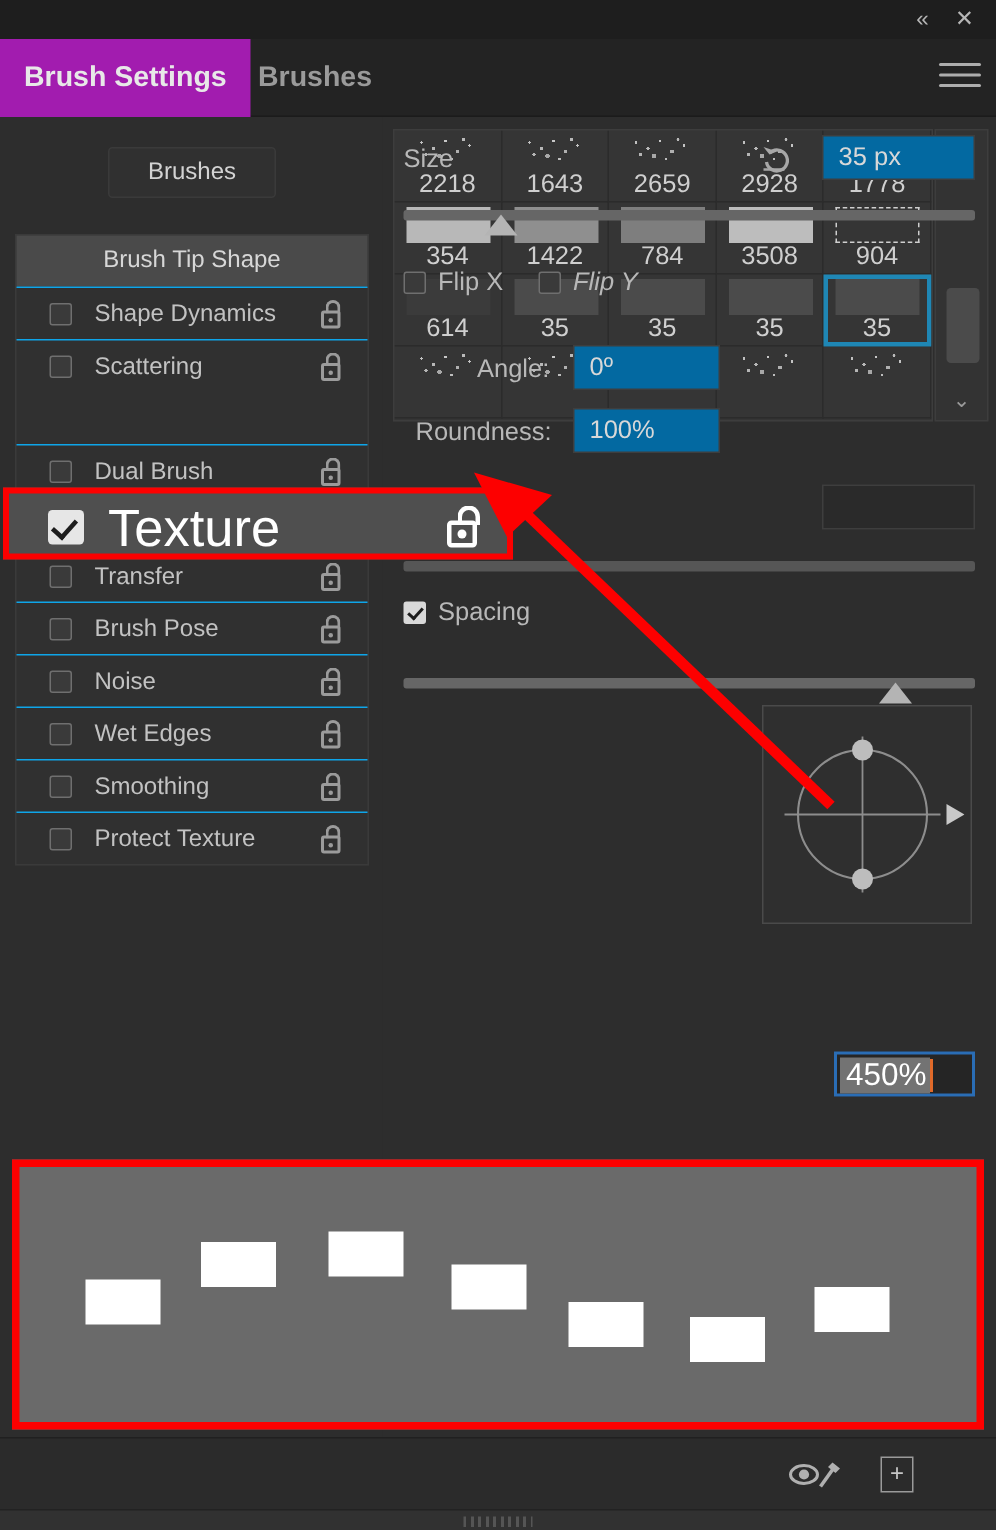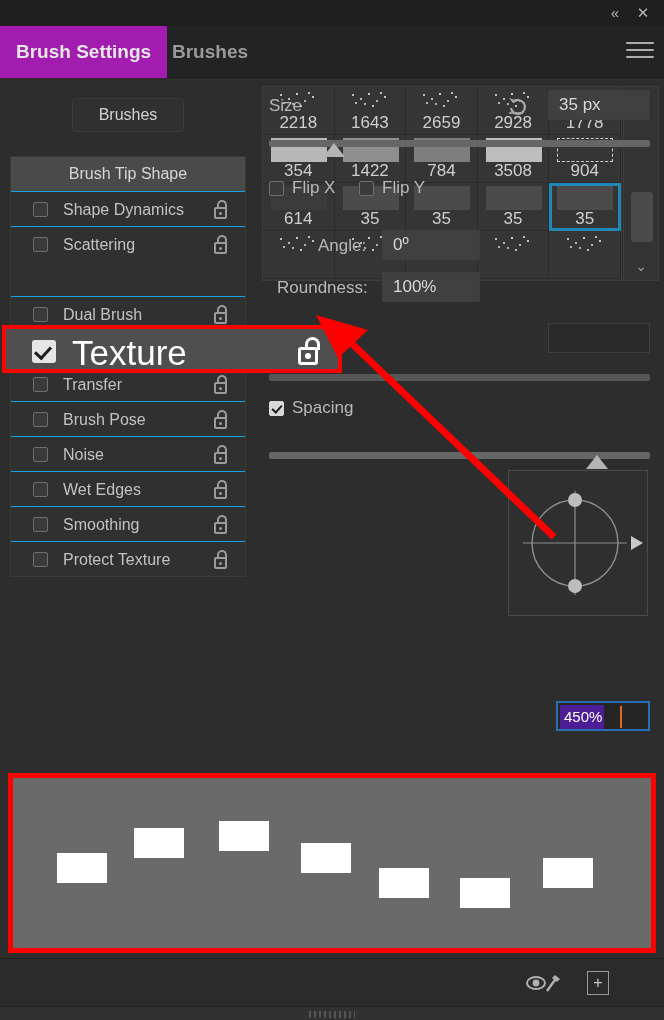--- a/index.html
+++ b/index.html
@@ -168,21 +168,21 @@
   .sb-up { top: 6px; }
   .sb-down { bottom: 6px; }
   .sb-thumb {
     position: absolute; left: 7px; top: 105px; width: 22px; height: 50px;
     background: #4b4b4b; border-radius: 3px; cursor: pointer;
   }
 
   .row-label { position: absolute; color: #b8b8b8; font-size: 17px; }
   .row-label.dim { color: #6b6b6b; }
   .field {
-    position: absolute; background: #404040; border: 1px solid #3e3e3e;
+    position: absolute; background: #0369a1; border: 1px solid #3e3e3e;
     color: #d8d8d8; font-size: 17px; line-height: 28px; padding-left: 10px;
     height: 30px; cursor: text;
   }
   .slider-track {
     position: absolute; height: 7px; background: #666666; border-radius: 2px;
   }
   .slider-track.dim { background: #565656; }
   .slider-thumb {
     position: absolute; width: 0; height: 0;
     border-left: 11px solid transparent; border-right: 11px solid transparent;
@@ -206,21 +206,21 @@
     border: 1px solid #4a4a4a; background: #2f2f2f;
   }
   .dial-inner { position: absolute; left: 50%; top: 50%; transform: translate(-50%,-50%); }
 
   .spacing-field {
     position: absolute; left: 556px; top: 623px; width: 94px; height: 30px;
     background: #252525; border: 2px solid #2a6db5; cursor: text;
   }
   .spacing-sel {
     position: absolute; left: 2px; top: 2px; height: 24px;
-    background: #4c1d95; color: #ffffff; font-size: 15px; line-height: 24px;
+    background: #737373; color: #ffffff; font-size: 21px; line-height: 24px;
     padding: 0 2px 0 4px;
   }
   .caret {
     position: absolute; left: 62px; top: 3px; width: 2px; height: 22px; background: #e06a2a;
   }
 
   
   .preview-annot {
     position: absolute; left: 8px; top: 773px; width: 648px; height: 180px;
     border: 5px solid #fd0000; background: #6a6a6a;
@@ -474,21 +474,21 @@
           <line x1="3" y1="21" x2="17" y2="21" stroke="#a8a8a8" stroke-width="1.6"></line>
         </svg>
       </div>
       <div class="field" style="left:293px; top:12px; width:102px;">35 px</div>
       <div class="slider-track" style="left:14px; top:62px; width:381px;"></div>
       <div class="slider-thumb" id="size-thumb" style="left:68px; top:65px;"></div>
 
       <div class="cb-small" style="left:14px; top:103px;"></div>
       <div class="row-label" style="left:37px; top:100px;">Flip X</div>
       <div class="cb-small" style="left:104px; top:103px;"></div>
-      <div class="row-label" style="left:127px; top:100px;">Flip Y</div>
+      <div class="row-label" style="left:127px; top:100px;font-style:italic;">Flip Y</div>
 
       <div class="row-label" style="left:63px; top:158px;">Angle:</div>
       <div class="field" style="left:127px; top:152px; width:98px;">0º</div>
 
       <div class="row-label" style="left:22px; top:200px;">Roundness:</div>
       <div class="field" style="left:127px; top:194px; width:98px;">100%</div>
 
       <div class="row-label dim" style="left:14px; top:250px;">Hardness</div>
       <div class="field" style="left:293px; top:245px; width:102px; background:#2a2a2a;"></div>
       <div class="slider-track dim" style="left:14px; top:296px; width:381px;"></div>

